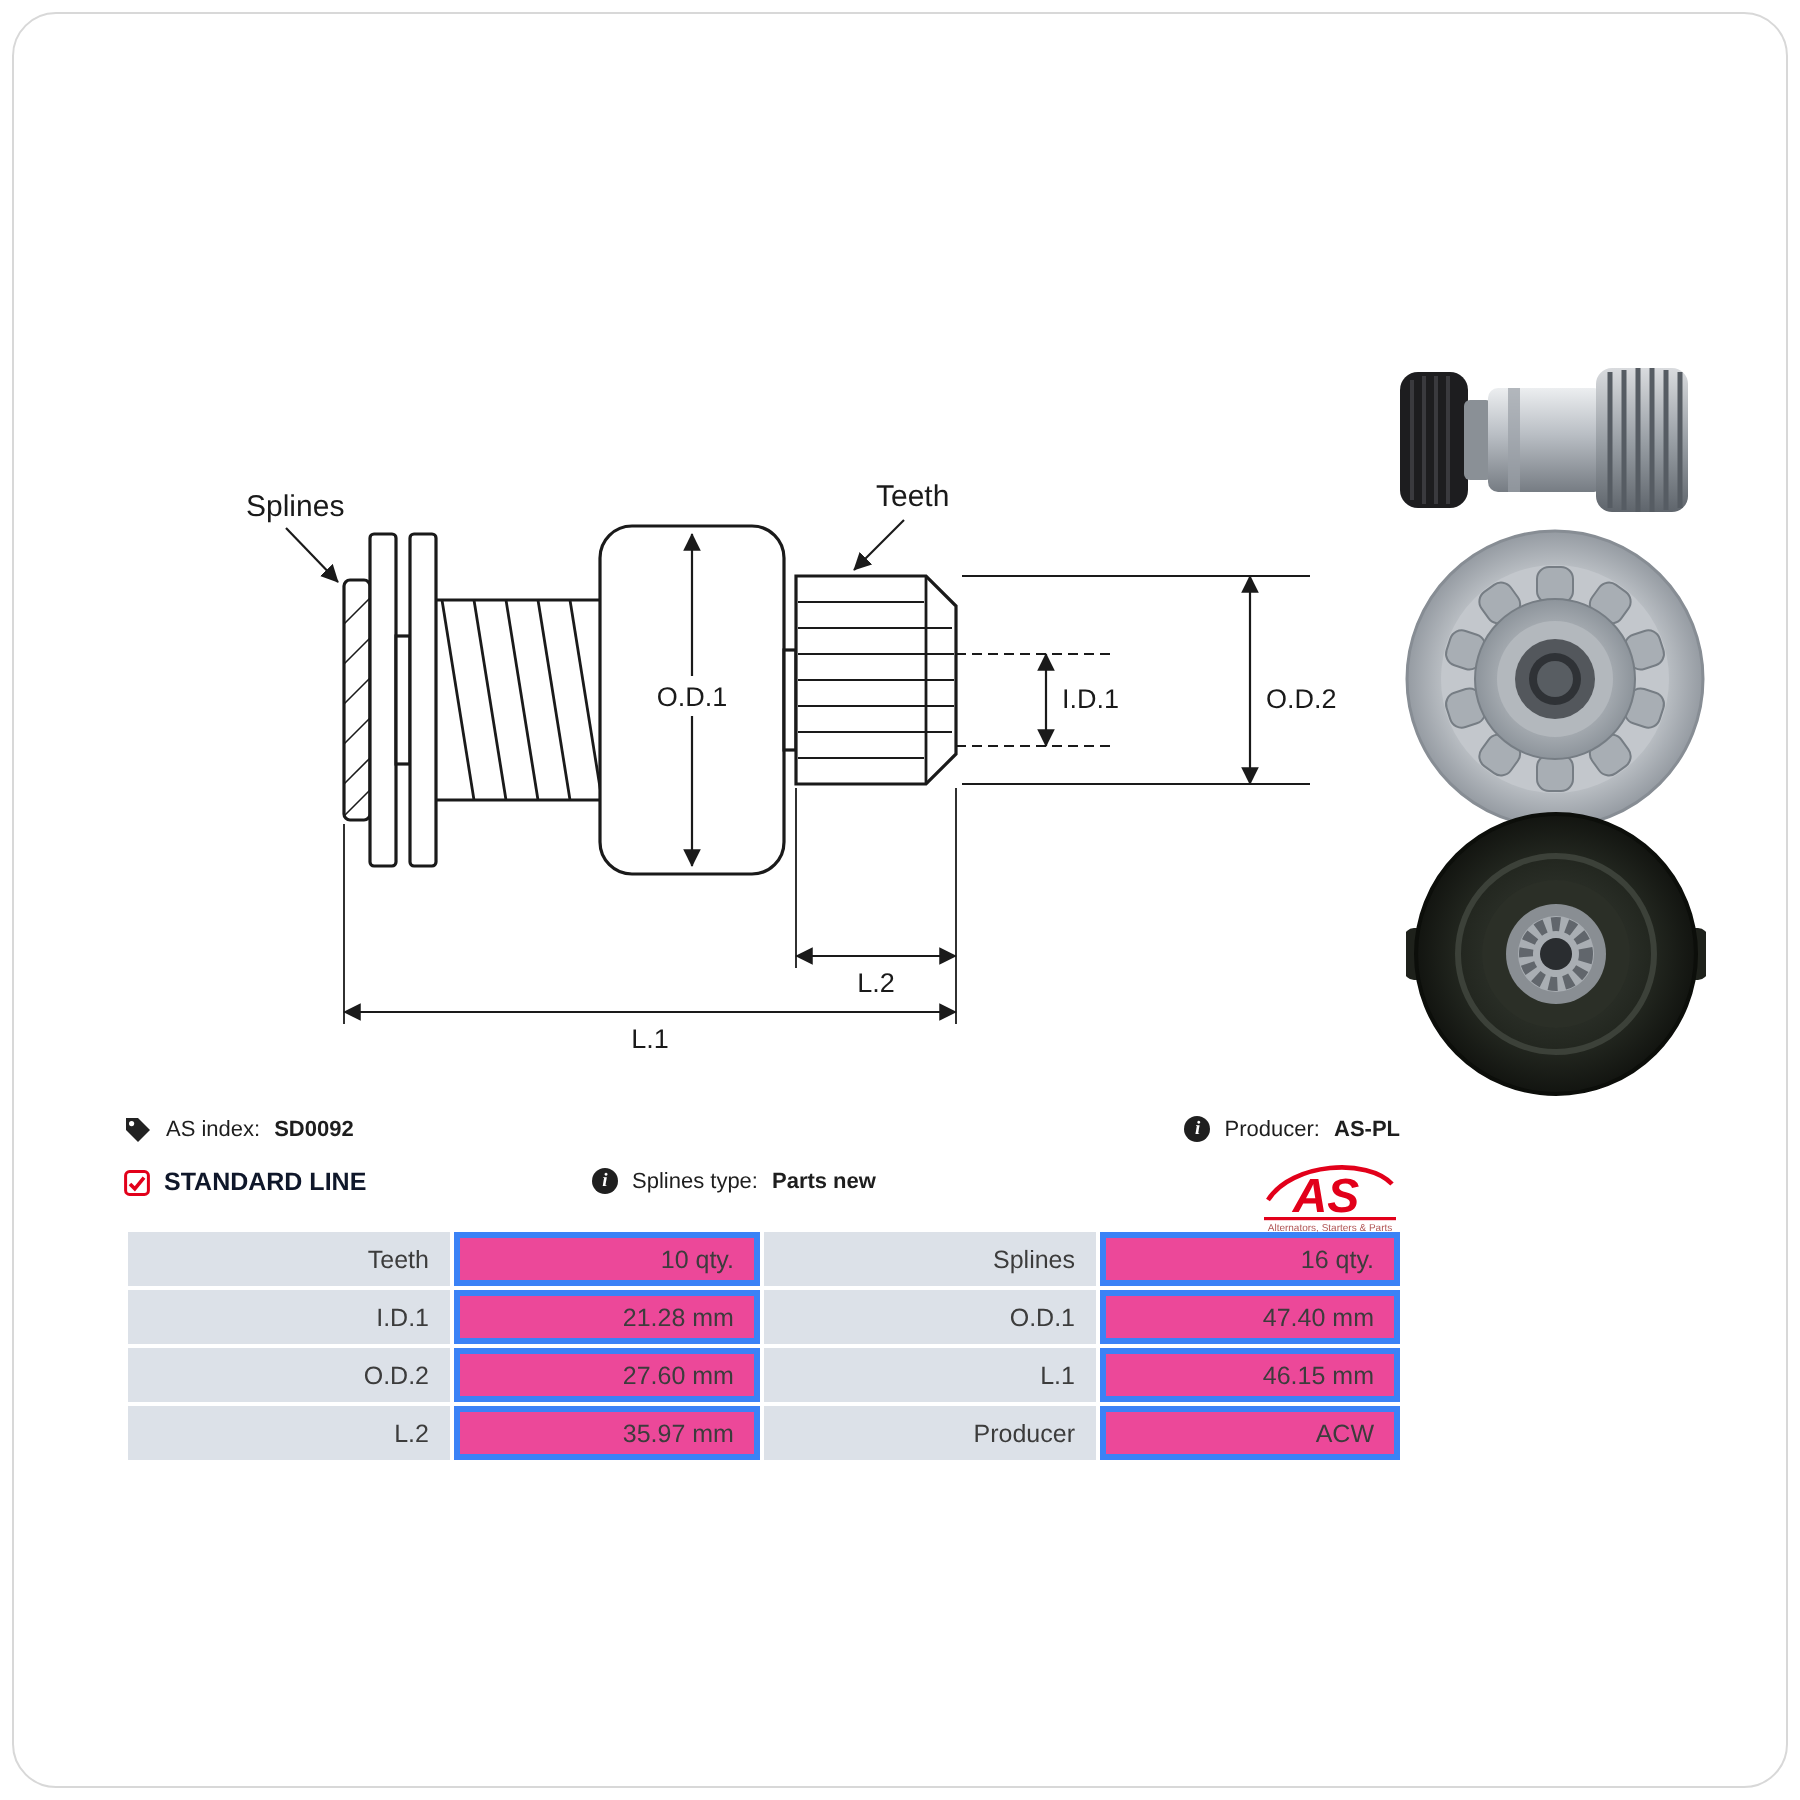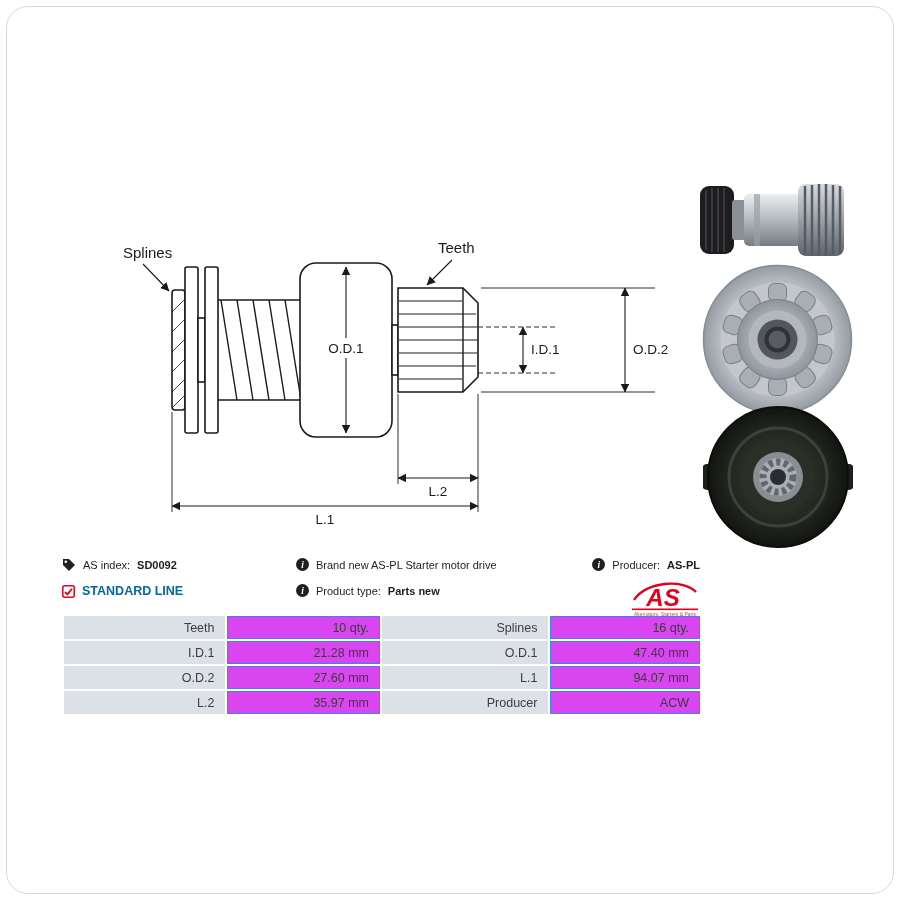--- a/index.html
+++ b/index.html
@@ -23,35 +23,35 @@
   
   .photo{position:absolute;}
   .p1{left:692px;top:170px;}
   .p2{left:700px;top:262px;}
   .p3{left:703px;top:402px;}
 
   
   .info-item{position:absolute;display:flex;align-items:center;gap:7px;font-size:11px;color:#1e1e1e;white-space:nowrap;}
   .info-item b{font-weight:bold;}
   .pos-asindex{left:62px;top:558px;}
-  .pos-stdline{left:62px;top:584px;color:#0369a1;font-weight:bold;font-size:12.5px;}
+  .pos-stdline{left:62px;top:584px;color:#0f172a;font-weight:bold;font-size:12.5px;}
   .pos-desc{left:296px;top:558px;}
   .pos-ptype{left:296px;top:584px;}
   .pos-producer{right:200px;top:558px;}
   .pos-logo{position:absolute;right:200px;top:579px;}
   .i-icon{width:13px;height:13px;border-radius:50%;background:#1f1f1f;color:#fff;display:inline-flex;align-items:center;justify-content:center;font-size:9.5px;font-weight:bold;font-style:italic;font-family:"Liberation Serif",serif;flex:0 0 auto;}
   .i-icon::before{content:"i";}
   .logo-as{font-size:24px;font-weight:bold;font-style:italic;fill:#e2001a;font-family:"Liberation Sans",sans-serif;}
   .logo-tag{font-size:5px;fill:#b05555;font-family:"Liberation Sans",sans-serif;}
 
   
   .spec{position:absolute;left:62px;top:614px;width:640px;border-collapse:separate;border-spacing:2px;font-size:12.5px;color:#3c3c3c;table-layout:fixed;}
   .spec td{height:21px;padding:0 10px 0 0;text-align:right;vertical-align:middle;}
   .spec td.lbl{background:#dce1e8;}
-  .spec td.val{background:#d946ef;border:1px solid #3b82f6;}
+  .spec td.val{background:#ec4899;border:3px solid #3b82f6;}
 </style>
 </head>
 <body>
 
 <div class="card">
   <div class="frame"></div>
 
   <svg class="drawing" width="660" height="320" viewBox="0 0 660 320">
     <defs>
       <marker id="arr" viewBox="0 0 10 10" refX="9.5" refY="5" markerWidth="8" markerHeight="8" orient="auto-start-reverse">
@@ -241,28 +241,24 @@
   </div>
 
   <div class="info-item pos-stdline">
     <svg width="13" height="13" viewBox="0 0 13 13">
       <rect x="0.8" y="0.8" width="11.4" height="11.4" rx="2" fill="#ffffff" stroke="#e2001a" stroke-width="1.5"></rect>
       <polyline points="3,7 5.4,9.4 10,3.8" fill="none" stroke="#e2001a" stroke-width="1.8"></polyline>
     </svg>
     <span>STANDARD LINE</span>
   </div>
 
-  <div class="info-item pos-desc">
-    <span class="i-icon"></span>
-    <span>Brand new AS-PL Starter motor drive</span>
-  </div>
 
   <div class="info-item pos-ptype">
     <span class="i-icon"></span>
-    <span>Product type:</span>
+    <span>Splines type:</span>
     <b>Parts new</b>
   </div>
 
   <div class="info-item pos-producer">
     <span class="i-icon"></span>
     <span>Producer:</span>
     <b>AS-PL</b>
   </div>
 
   <div class="pos-logo">
@@ -291,21 +287,21 @@
       <tr>
         <td class="lbl">I.D.1</td>
         <td class="val">21.28 mm</td>
         <td class="lbl">O.D.1</td>
         <td class="val">47.40 mm</td>
       </tr>
       <tr>
         <td class="lbl">O.D.2</td>
         <td class="val">27.60 mm</td>
         <td class="lbl">L.1</td>
-        <td class="val">94.07 mm</td>
+        <td class="val">46.15 mm</td>
       </tr>
       <tr>
         <td class="lbl">L.2</td>
         <td class="val">35.97 mm</td>
         <td class="lbl">Producer</td>
         <td class="val">ACW</td>
       </tr>
     </tbody>
   </table>
 </div>

